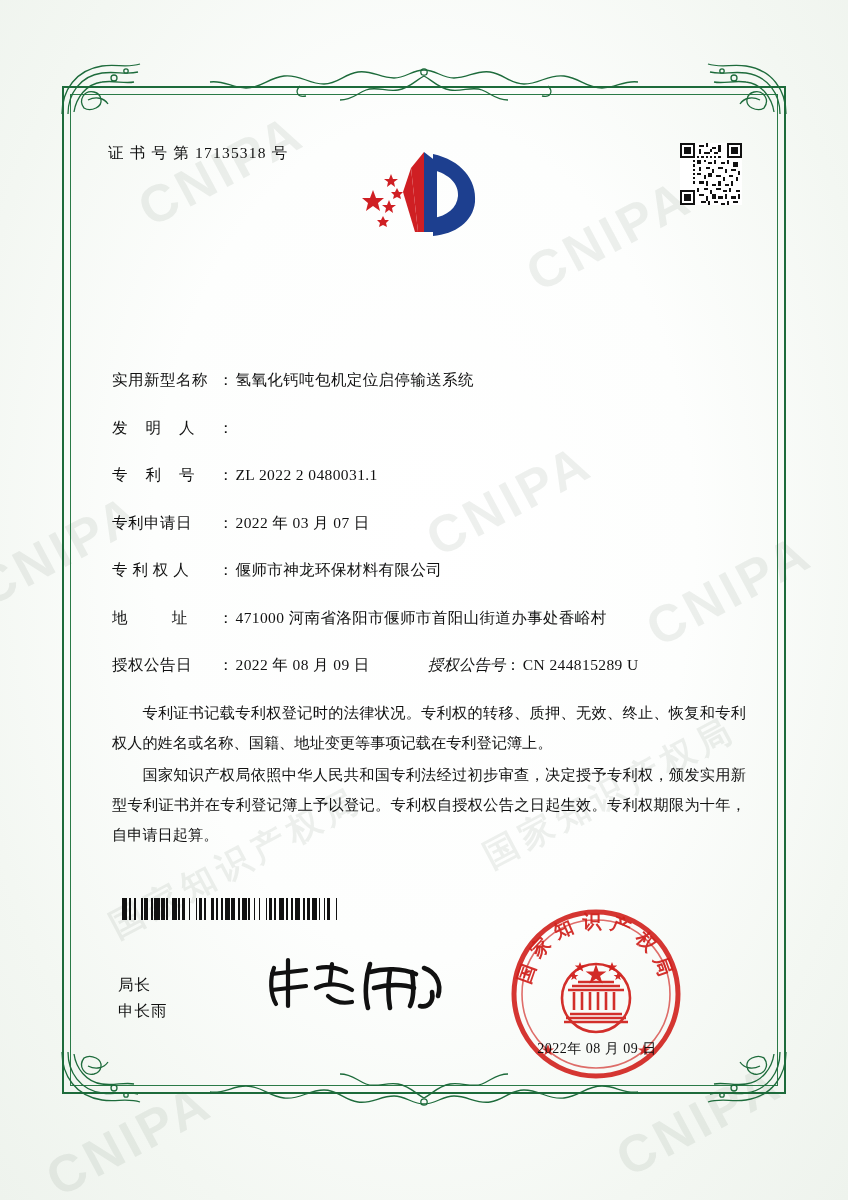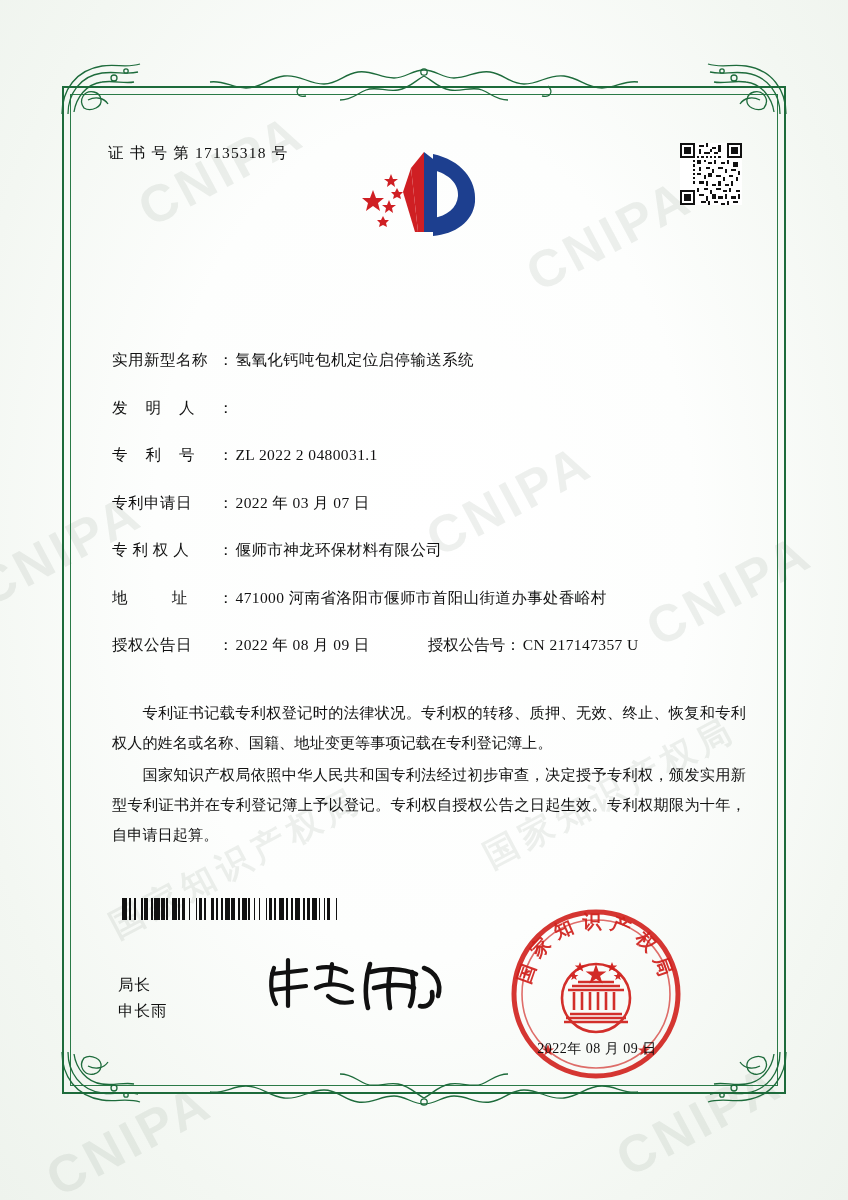--- a/index.html
+++ b/index.html
@@ -131,21 +131,21 @@
     font-size: 41px;
     font-weight: 700;
     letter-spacing: 5px;
     color: #0d0d0d;
     font-family: "Liberation Serif", "DejaVu Serif", serif;
   }
 
   .fields {
     position: absolute;
     left: 112px;
-    top: 350px;
+    top: 370px;
     width: 630px;
   }
   .field-row {
     display: flex;
     align-items: baseline;
     margin-bottom: 26.5px;
     font-size: 15.5px;
     color: #111;
   }
   .field-label {
@@ -159,20 +159,21 @@
     margin-right: 2px;
   }
   .field-value {
     flex: 1;
     letter-spacing: 0.4px;
   }
   .field-row.split .field-value { flex: none; }
   .second-label {
     margin-left: 58px;
     white-space: pre;
+    font-style: italic;
   }
 
   .paragraphs {
     position: absolute;
     left: 112px;
     top: 698px;
     width: 634px;
     font-size: 15.2px;
     line-height: 30px;
     color: #111;
@@ -499,21 +500,21 @@
       <span class="field-colon">：</span>
       <span class="field-value">471000 河南省洛阳市偃师市首阳山街道办事处香峪村</span>
     </div>
 
     <div class="field-row split">
       <span class="field-label">授权公告日</span>
       <span class="field-colon">：</span>
       <span class="field-value">2022 年 08 月 09 日</span>
       <span class="second-label">授权公告号</span>
       <span class="field-colon">：</span>
-      <span class="field-value">CN 217147357 U</span>
+      <span class="field-value">CN 244815289 U</span>
     </div>
 
   </div>
 
   <div class="paragraphs">
     <p>专利证书记载专利权登记时的法律状况。专利权的转移、质押、无效、终止、恢复和专利权人的姓名或名称、国籍、地址变更等事项记载在专利登记簿上。</p>
     <p>国家知识产权局依照中华人民共和国专利法经过初步审查，决定授予专利权，颁发实用新型专利证书并在专利登记簿上予以登记。专利权自授权公告之日起生效。专利权期限为十年，自申请日起算。</p>
   </div>
 
   <div class="barcode" id="barcode">

